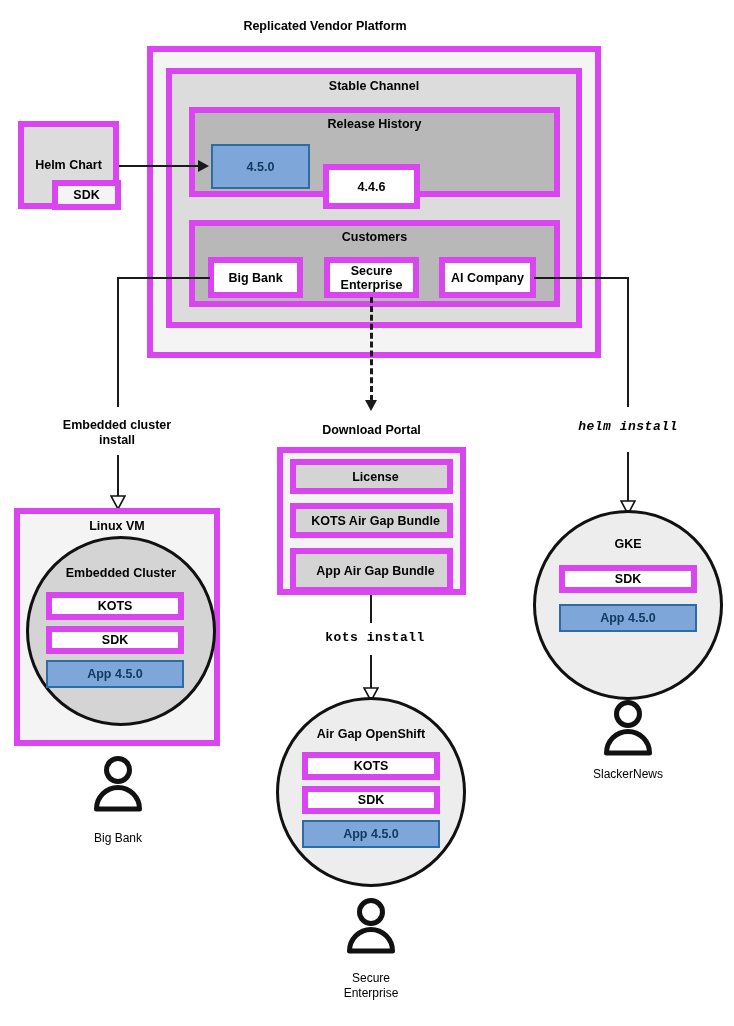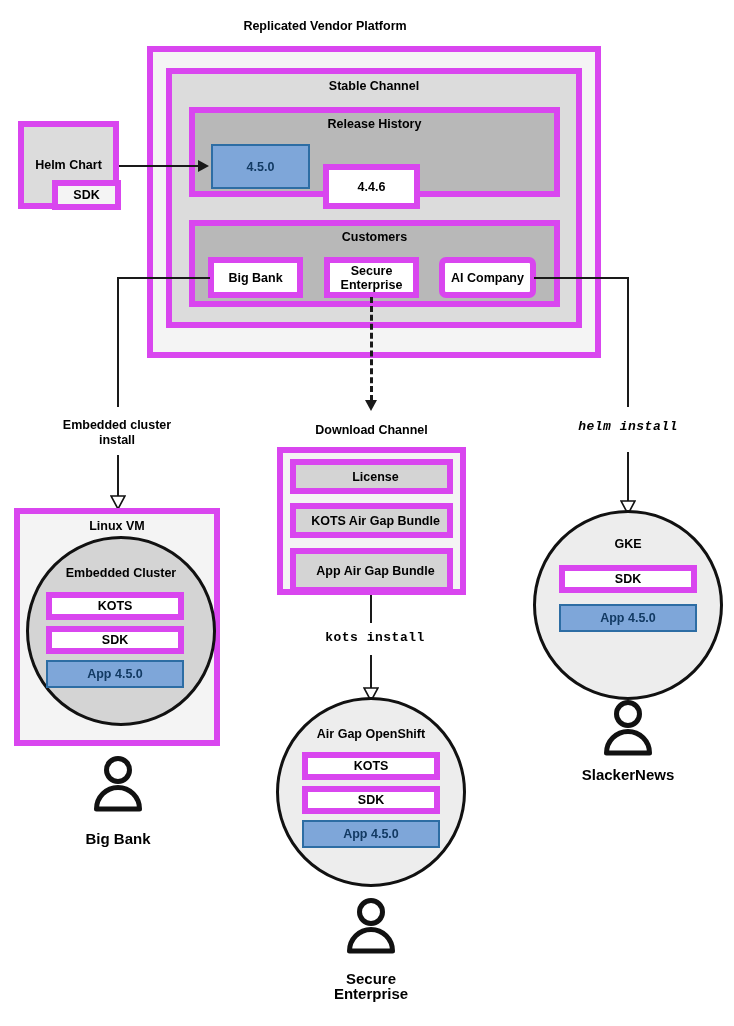--- a/index.html
+++ b/index.html
@@ -52,21 +52,21 @@
   .arrow-right{
     position:absolute;width:0;height:0;
     border-top:6px solid transparent;border-bottom:6px solid transparent;
     border-left:11px solid #1a1a1a;
   }
   
   .person{position:absolute;}
   .person svg{display:block;}
   .person-label{
     position:absolute;left:50%;transform:translateX(-50%);
-    white-space:nowrap;font-weight:bold;font-size:15px;
+    white-space:nowrap;font-weight:normal;font-size:12px;
     text-align:center;line-height:15px;
   }
 </style>
 </head>
 <body>
 
 <div class="abs lbl" style="left:0;top:19px;width:650px;">Replicated Vendor Platform</div>
 
 <div class="abs box box-outer" style="left:147px;top:46px;width:454px;height:312px;"></div>
 
@@ -77,42 +77,42 @@
 <div class="abs lbl" style="left:189px;top:117px;width:371px;">Release History</div>
 
 <div class="abs box box-blue" style="left:211px;top:144px;width:99px;height:45px;">4.5.0</div>
 <div class="abs box box-white" style="left:323px;top:144px;width:97px;height:45px;margin-top:20px;">4.4.6</div>
 
 <div class="abs box box-l2" style="left:189px;top:220px;width:371px;height:87px;"></div>
 <div class="abs lbl" style="left:189px;top:230px;width:371px;">Customers</div>
 
 <div class="abs box box-white" style="left:208px;top:257px;width:95px;height:41px;">Big Bank</div>
 <div class="abs box box-white" style="left:324px;top:257px;width:95px;height:41px;">Secure Enterprise</div>
-<div class="abs box box-white" style="left:439px;top:257px;width:97px;height:41px;border-radius:7px;">AI Company</div>
+<div class="abs box box-white" style="left:439px;top:257px;width:97px;height:41px;">AI Company</div>
 
 <div class="abs box box-l1" style="left:18px;top:121px;width:101px;height:88px;align-items:center;">Helm Chart</div>
 <div class="abs box box-outer" style="left:52px;top:180px;width:69px;height:30px;">SDK</div>
 
 <div class="hline" style="left:119px;top:165px;width:81px;"></div>
 <div class="arrow-right" style="left:198px;top:160px;"></div>
 
 <div class="hline" style="left:117px;top:277px;width:93px;"></div>
 <div class="vline" style="left:117px;top:277px;height:130px;"></div>
 
 <div class="hline" style="left:534px;top:277px;width:95px;"></div>
 <div class="vline" style="left:627px;top:277px;height:130px;"></div>
 
 <div class="dash" style="left:370px;top:297px;height:104px;"></div>
 <div class="arrow-down" style="left:365px;top:400px;"></div>
 
 <div class="abs lbl" style="left:42px;top:418px;width:150px;">
   <span>Embedded cluster</span><br>
   <span>install</span>
 </div>
-<div class="abs lbl" style="left:277px;top:423px;width:189px;">Download Channel</div>
+<div class="abs lbl" style="left:277px;top:423px;width:189px;">Download Portal</div>
 <div class="abs mono" style="left:546px;top:419px;width:164px;text-align:center;font-style:italic;">helm install</div>
 
 <div class="vline" style="left:117px;top:455px;height:48px;"></div>
 <div class="arrow-down hollow" style="left:112px;top:497px;"></div>
 <div class="abs" style="left:110px;top:495px;width:16px;height:15px;">
   <svg width="16" height="15" viewBox="0 0 16 15">
       <path d="M1 1 L15 1 L8 14 Z" fill="#fff" stroke="#111" stroke-width="1.6"></path>
     </svg>
 </div>
 

